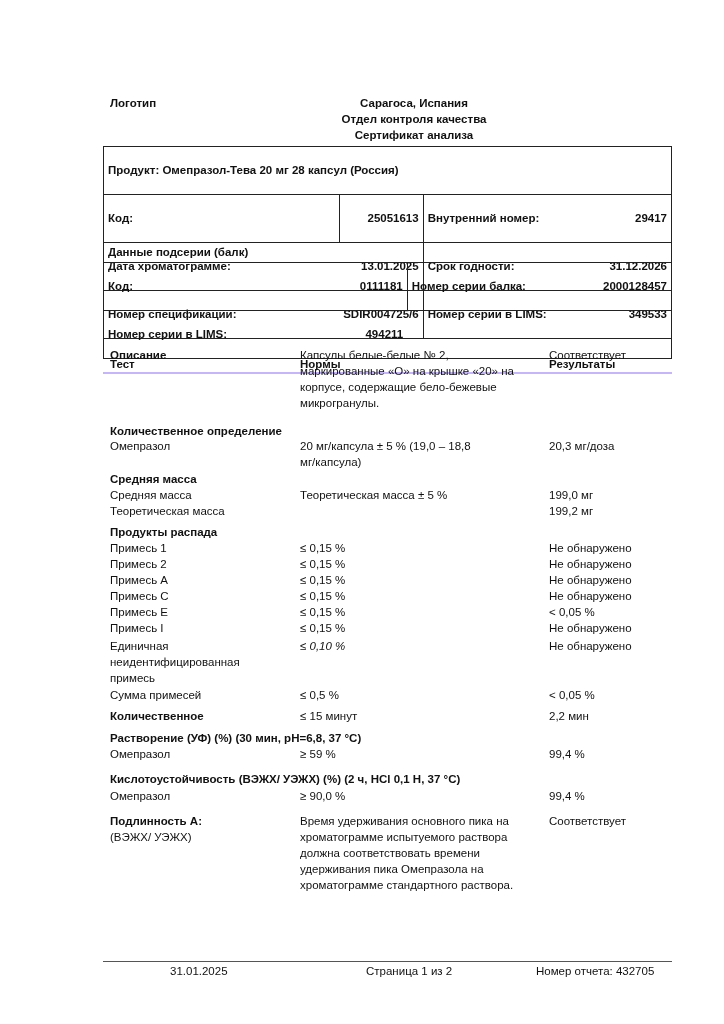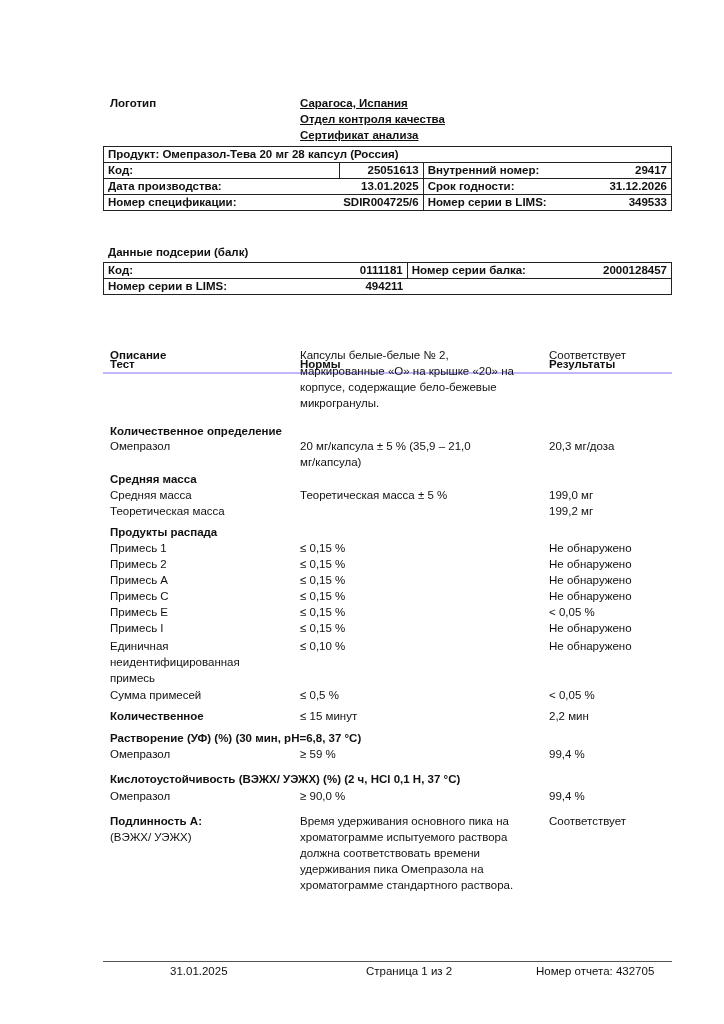--- a/index.html
+++ b/index.html
@@ -1,23 +1,23 @@
 <!DOCTYPE html>
 <html><head>
 <meta charset="utf-8">
 <style>
   html, body { margin:0; padding:0; background:#fff; }
   body { width:724px; height:1024px; position:relative; overflow:hidden;
          font-family:"Liberation Sans", sans-serif; color:#111; font-size:11.5px; }
   .abs { position:absolute; }
   .b { font-weight:bold; }
   #logo { left:110px; top:97px; }
-  .hc { left:300px; width:260px; text-align:left; font-weight:bold;text-decoration:underline; }
+  .hc { left:284px; width:260px; text-align:center; font-weight:bold; }
   table.info { position:absolute; left:103px; width:569px; border-collapse:collapse; }
-  table.info td { border:1px solid #222; height:15px; padding:0 4px; font-weight:bold; white-space:nowrap; line-height:15px; }
+  table.info td { border:1px solid #222; height:15px; padding:16px 4px; font-weight:bold; white-space:nowrap; line-height:15px; }
   table.info td.r { text-align:right; }
   #subtitle { left:108px; top:246px; }
   #rhead { left:103px; top:314px; width:569px; height:14px; border-bottom:2px solid #c4b5fd;margin-top:44px; }
   .rh { position:absolute; top:0; }
   .row { position:absolute; left:0; width:724px; line-height:16px; }
   .c1 { position:absolute; left:110px; width:180px; }
   .c2 { position:absolute; left:300px; width:240px; }
   .c3 { position:absolute; left:549px; width:130px; }
   #footline { left:103px; top:961px; width:569px; border-top:1px solid #555; }
   .ft { top:965px; }
@@ -35,21 +35,21 @@
       <tr>
         <td colspan="4">Продукт: Омепразол-Тева 20 мг 28 капсул (Россия)</td>
       </tr>
   <tr>
     <td style="width:274px">Код:</td>
     <td class="r" style="width:0;border-left:none">25051613</td>
     <td style="width:200px;border-right:none">Внутренний номер:</td>
     <td class="r" style="border-left:none">29417</td>
   </tr>
   <tr>
-    <td style="border-right:none">Дата производства:</td>
+    <td style="border-right:none">Дата хроматограмме:</td>
     <td class="r" style="border-left:none">13.01.2025</td>
     <td style="border-right:none">Срок годности:</td>
     <td class="r" style="border-left:none">31.12.2026</td>
   </tr>
   <tr>
     <td style="border-right:none">Номер спецификации:</td>
     <td class="r" style="border-left:none">SDIR004725/6</td>
     <td style="border-right:none">Номер серии в LIMS:</td>
     <td class="r" style="border-left:none">349533</td>
   </tr>
@@ -88,21 +88,21 @@
 микрогранулы.</div>
       <div class="c3" style="white-space: pre-line;">Соответствует</div>
     </div>
     <div class="row" style="top: 423px;">
       <div class="c1" style="white-space: pre-line; font-weight: bold;">Количественное определение</div>
       <div class="c2" style="white-space: pre-line;"></div>
       <div class="c3" style="white-space: pre-line;"></div>
     </div>
     <div class="row" style="top: 438px;">
       <div class="c1" style="white-space: pre-line;">Омепразол</div>
-      <div class="c2" style="white-space: pre-line;">20 мг/капсула ± 5 % (35,9 – 21,0
+      <div class="c2" style="white-space: pre-line;">20 мг/капсула ± 5 % (19,0 – 18,8
 мг/капсула)</div>
       <div class="c3" style="white-space: pre-line;">20,3 мг/доза</div>
     </div>
     <div class="row" style="top: 471px;">
       <div class="c1" style="white-space: pre-line; font-weight: bold;">Средняя масса</div>
       <div class="c2" style="white-space: pre-line;"></div>
       <div class="c3" style="white-space: pre-line;"></div>
     </div>
     <div class="row" style="top: 487px;">
       <div class="c1" style="white-space: pre-line;">Средняя масса</div>
@@ -146,21 +146,21 @@
     </div>
     <div class="row" style="top: 620px;">
       <div class="c1" style="white-space: pre-line;">Примесь I</div>
       <div class="c2" style="white-space: pre-line;">≤ 0,15 %</div>
       <div class="c3" style="white-space: pre-line;">Не обнаружено</div>
     </div>
     <div class="row" style="top: 638px;">
       <div class="c1" style="white-space: pre-line;">Единичная
 неидентифицированная
 примесь</div>
-      <div class="c2" style="white-space: pre-line;">≤ 0,10 %</div>
+      <div class="c2" style="white-space: pre-line; font-style: italic;">≤ 0,10 %</div>
       <div class="c3" style="white-space: pre-line;">Не обнаружено</div>
     </div>
     <div class="row" style="top: 687px;">
       <div class="c1" style="white-space: pre-line;">Сумма примесей</div>
       <div class="c2" style="white-space: pre-line;">≤ 0,5 %</div>
       <div class="c3" style="white-space: pre-line;">&lt; 0,05 %</div>
     </div>
     <div class="row" style="top: 708px;">
       <div class="c1" style="white-space: pre-line; font-weight: bold;">Количественное</div>
       <div class="c2" style="white-space: pre-line;">≤ 15 минут</div>

